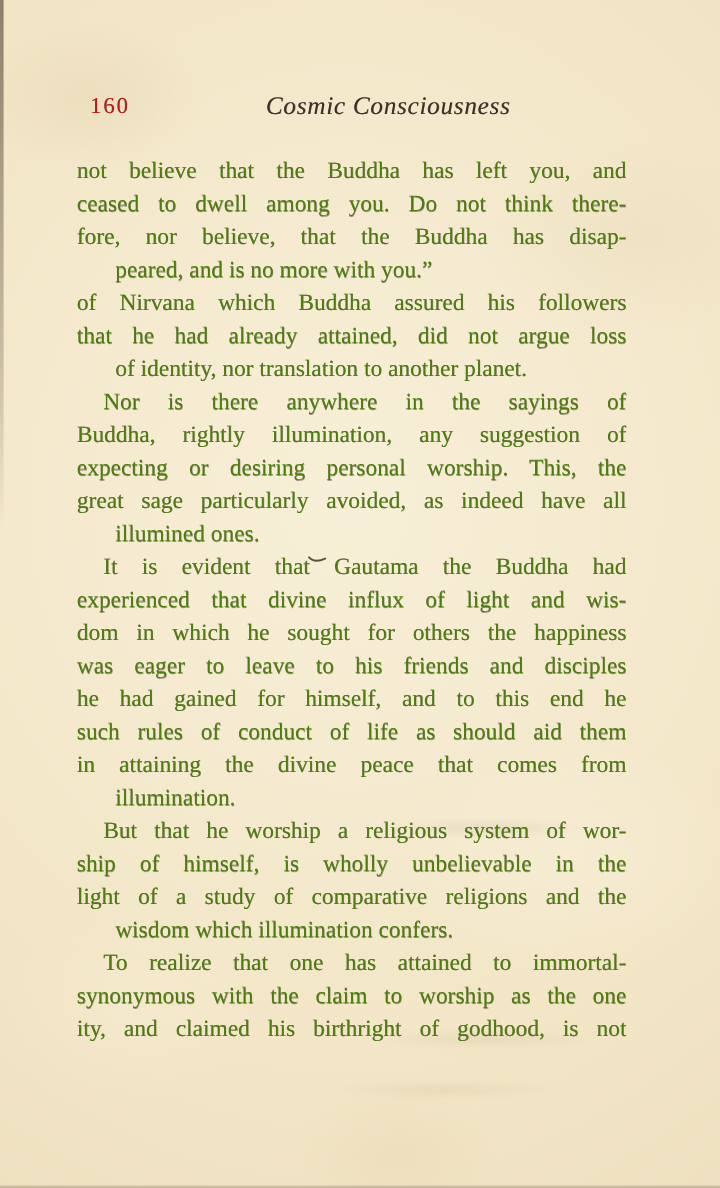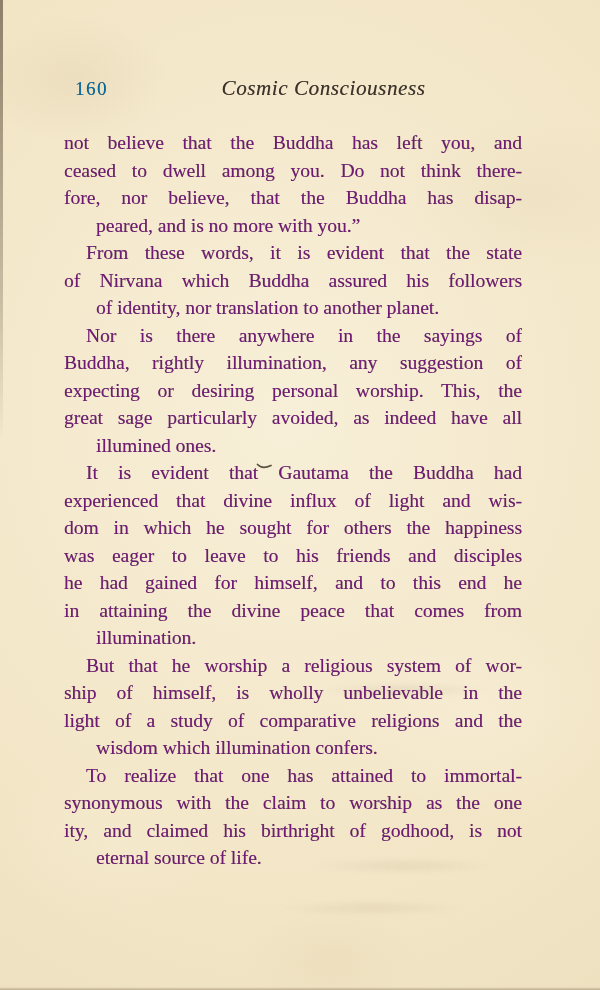--- a/index.html
+++ b/index.html
@@ -44,26 +44,26 @@
     font-size: 21px;
     letter-spacing: 0.6px;
     color: #3a3129;
     text-shadow: 0.3px 0.3px 0.4px rgba(58,49,41,0.55);
     padding-left: 47px;
   }
   .page-number {
     position: absolute; top: 78px; left: 75px;
     font-size: 19px;
     letter-spacing: 1.5px;
-    color: #0369a1;
+    color: #b91c1c;
     text-shadow: 0.3px 0.3px 0.4px rgba(58,49,41,0.55);
   }
   .body-text {
     position: absolute; left: 64px; top: 129px; width: 458px;
-    color: #701a75;
+    color: #4d7c0f;
     font-size: 19.5px;
     text-shadow: 0.3px 0.3px 0.4px rgba(59,51,43,0.5);
   }
   .line {
     height: 27.5px;
     line-height: 27.5px;
     text-align: justify;
     text-align-last: justify;
     white-space: normal;
     overflow: hidden;
@@ -86,40 +86,40 @@
 
 <div class="page-number">160</div>
 
 <div class="running-head">Cosmic Consciousness</div>
 
 <div class="body-text">
     <div class="line">not believe that the Buddha has left you, and</div>
     <div class="line">ceased to dwell among you.  Do not think there-</div>
     <div class="line">fore, nor believe, that the Buddha has disap-</div>
     <div class="line last">peared, and is no more with you.”</div>
-    <div class="line indent">From these words, it is evident that the state</div>
     <div class="line">of Nirvana which Buddha assured his followers</div>
+    <div class="line">that he had already attained, did not argue loss</div>
     <div class="line last">of identity, nor translation to another planet.</div>
     <div class="line indent">Nor is there anywhere in the sayings of</div>
     <div class="line">Buddha, rightly illumination, any suggestion of</div>
     <div class="line">expecting or desiring personal worship.  This, the</div>
     <div class="line">great sage particularly avoided, as indeed have all</div>
     <div class="line last">illumined ones.</div>
     <div class="line indent">It is evident that Gautama the Buddha had</div>
     <div class="line">experienced that divine influx of light and wis-</div>
     <div class="line">dom in which he sought for others the happiness</div>
     <div class="line">was eager to leave to his friends and disciples</div>
     <div class="line">he had gained for himself, and to this end he</div>
+    <div class="line">such rules of conduct of life as should aid them</div>
     <div class="line">in attaining the divine peace that comes from</div>
     <div class="line last">illumination.</div>
     <div class="line indent">But that he worship a religious system of wor-</div>
     <div class="line">ship of himself, is wholly unbelievable in the</div>
     <div class="line">light of a study of comparative religions and the</div>
     <div class="line last">wisdom which illumination confers.</div>
     <div class="line indent">To realize that one has attained to immortal-</div>
     <div class="line">synonymous with the claim to worship as the one</div>
     <div class="line">ity, and claimed his birthright of godhood, is not</div>
-    <div class="line last">eternal source of life.</div>
   </div>
 
 <svg class="pen-mark" viewBox="0 0 18 12" xmlns="http://www.w3.org/2000/svg">
   <path d="M1.5,4.5 Q6,9.5 15,5.5" fill="none" stroke="rgba(52,42,30,0.8)" stroke-width="1.7" stroke-linecap="round"></path>
 </svg>
 
 </body></html>

